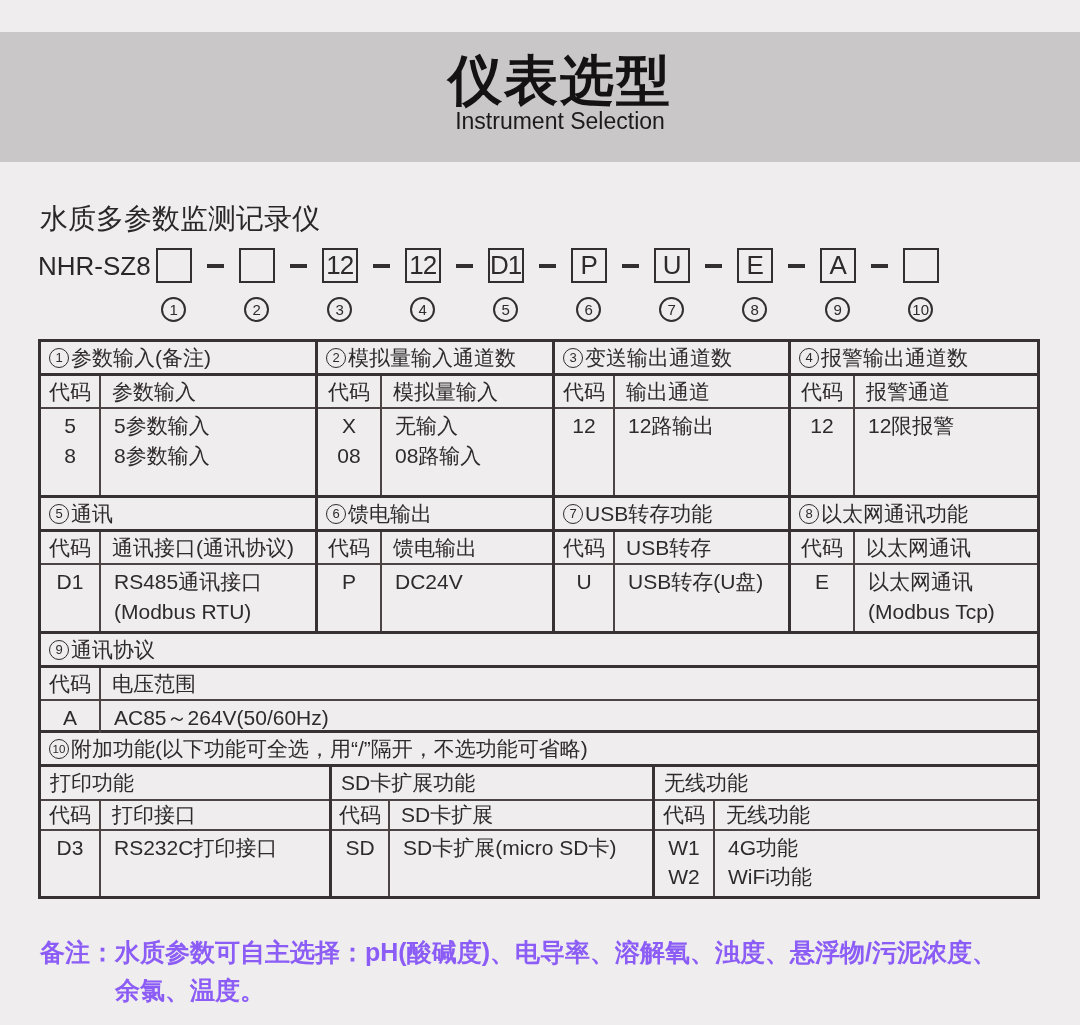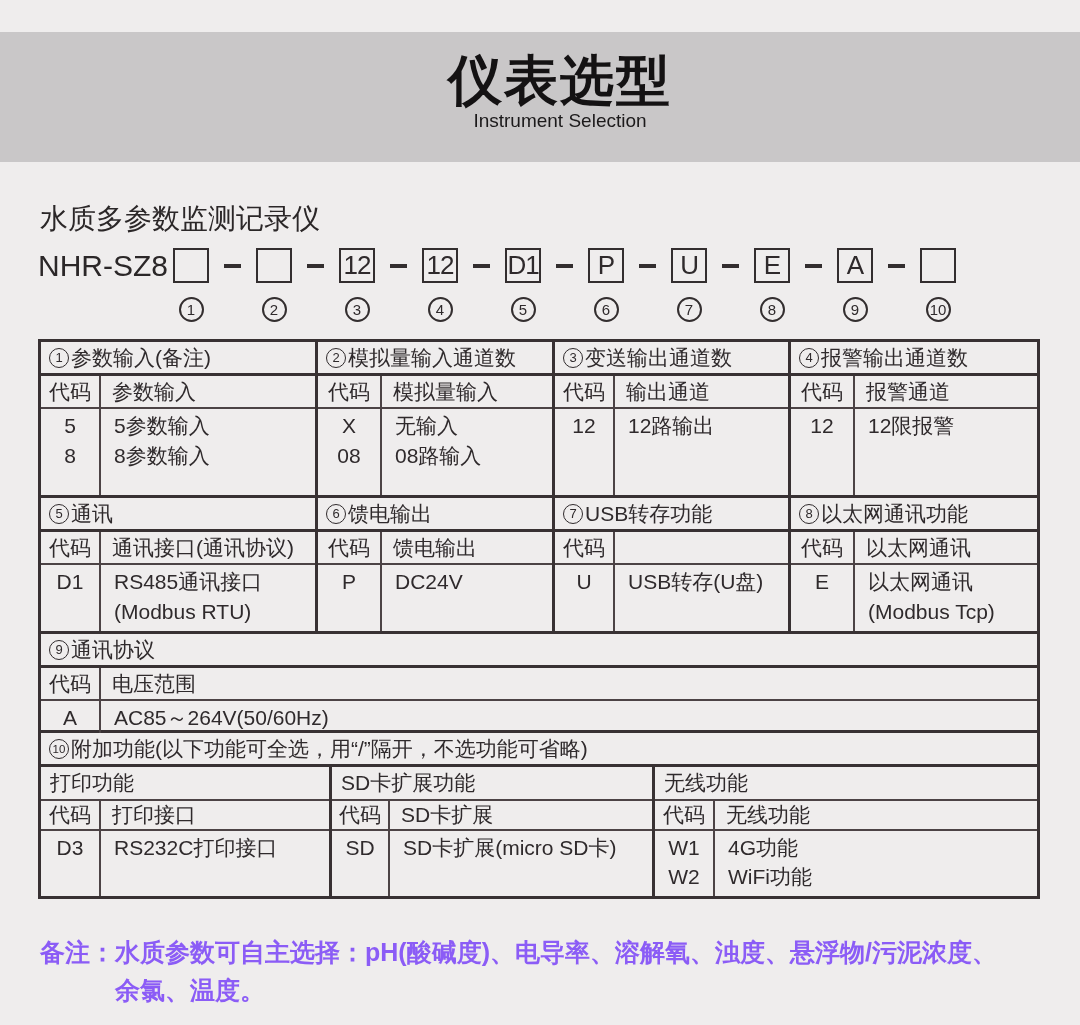--- a/index.html
+++ b/index.html
@@ -29,41 +29,41 @@
     padding-left: 40px;
   }
   .banner-title {
     font-size: 54px;
     font-weight: bold;
     line-height: 56px;
     letter-spacing: 2px;
     color: #141213;
   }
   .banner-sub {
-    font-size: 19px;
+    font-size: 23px;
     line-height: 26px;
     color: #1c1a1b;
   }
 
   
   .product-name {
     margin: 42px 0 0 40px;
     font-size: 28px;
     line-height: 30px;
     color: #2b2728;
   }
 
   
   .model-line {
     margin: 14px 0 0 38px;
     display: flex;
     align-items: flex-start;
   }
   .model-prefix {
-    font-size: 30px;
+    font-size: 26px;
     line-height: 36px;
     margin-right: 5px;
     color: #2b2728;
   }
   .segment {
     display: flex;
     flex-direction: column;
     align-items: center;
     width: 36px;
   }
@@ -394,20 +394,21 @@
         </div>
       </div>
 
       <div class="section">
         <div class="sec-header">
           <span class="circle-sm">7</span>
           <span>USB转存功能</span>
         </div>
         <div class="sub-row cw60">
           <div class="code-cell">代码</div>
+          <div class="value-cell">USB转存</div>
         </div>
         <div class="data-area cw60">
           <div class="codes">
             <div>U</div>
           </div>
           <div class="values">
             <div>USB转存(U盘)</div>
           </div>
         </div>
       </div>

